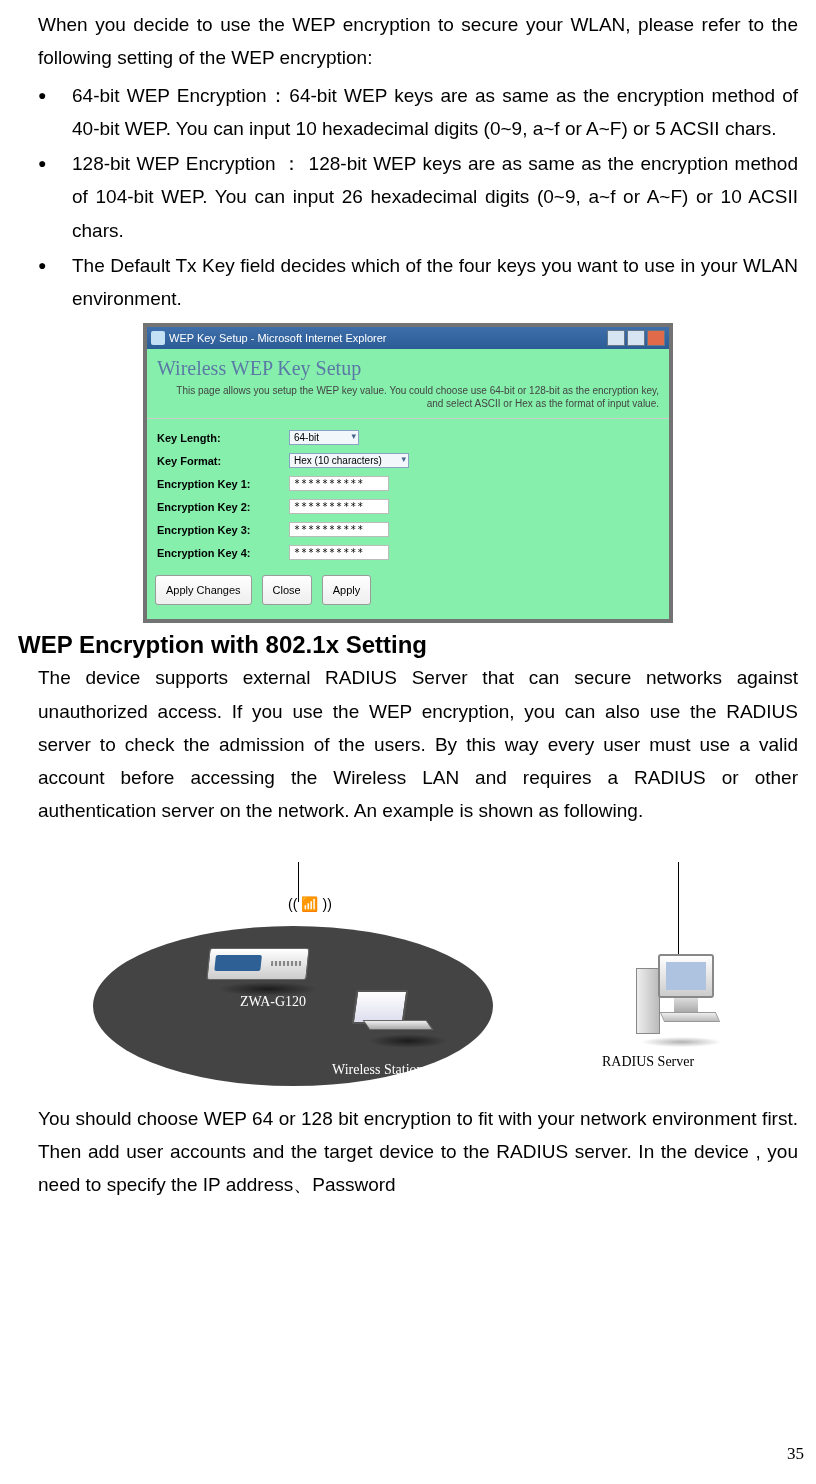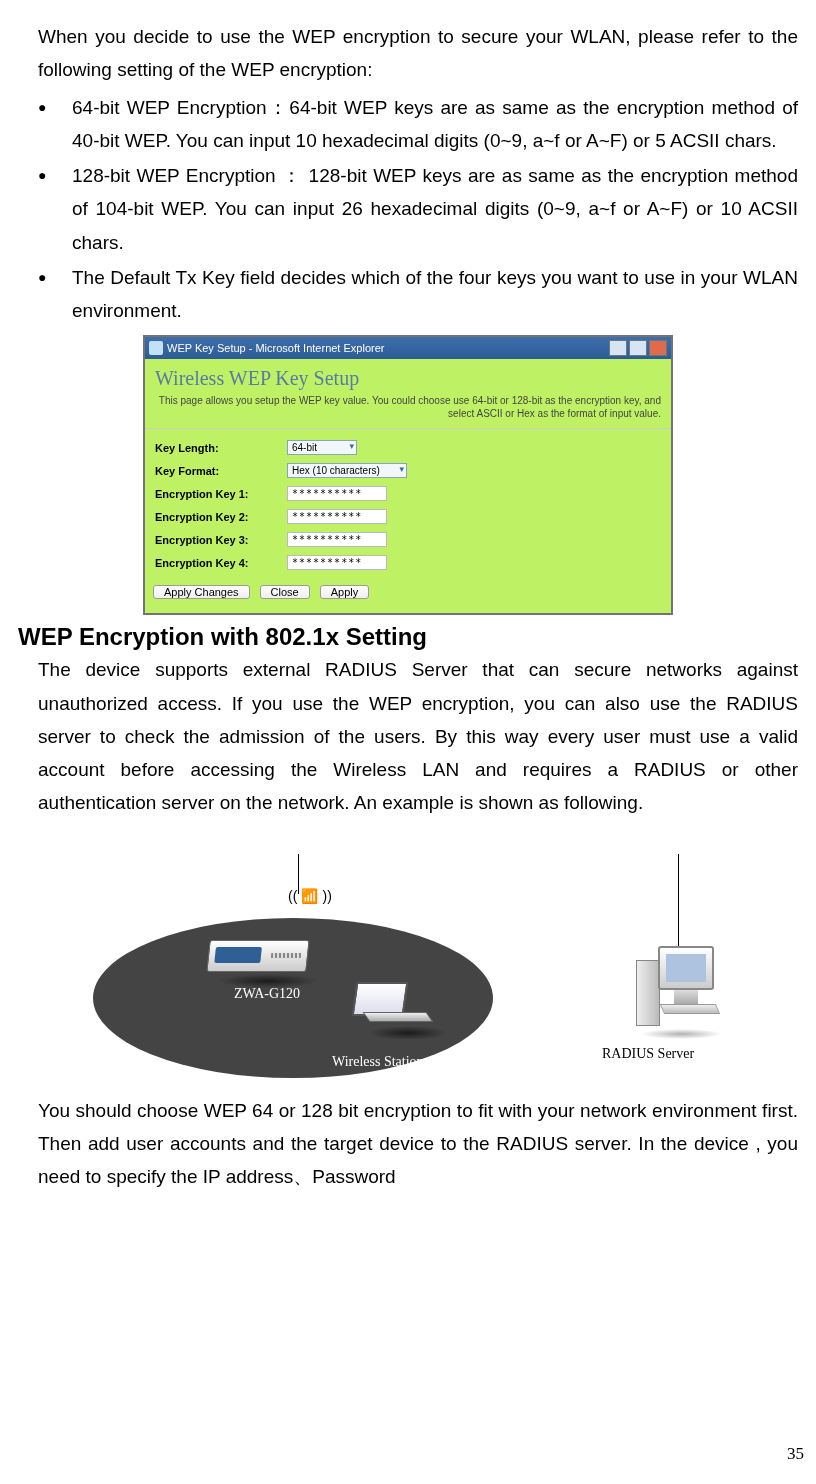--- a/index.html
+++ b/index.html
@@ -8,21 +8,21 @@
       width: 816px;
       height: 1484px;
       background: #fff;
       padding: 0 18px;
       position: relative;
     }
     .intro-text {
       font-size: 19px;
       line-height: 1.75;
       text-align: justify;
-      margin-top: 20px;
+      margin-top: 8px;
       padding-left: 20px;
     }
     .bullet-list {
       list-style: none;
       padding-left: 20px;
       margin-top: 4px;
     }
     .bullet-item {
       position: relative;
       padding-left: 34px;
@@ -36,22 +36,22 @@
       position: absolute;
       left: 0px;
       font-size: 14px;
       top: 4px;
     }
     .screenshot-container {
       margin: 8px auto 0;
       width: 530px;
     }
     .window {
-      border: 2px solid #737373;
-      background: #bef264;
+      border: 4px solid #737373;
+      background: #86efac;
     }
     .titlebar {
       background: linear-gradient(#3e6faa, #2b5c96);
       height: 22px;
       display: flex;
       align-items: center;
       justify-content: space-between;
       padding: 0 4px;
       color: #fff;
       font-size: 11px;
@@ -109,21 +109,21 @@
       font-family: monospace;
       letter-spacing: 1px;
     }
     .btns-row { padding: 10px 8px 14px; display: flex; gap: 10px; }
     .btnish {
       display: inline-block;
       border: 1px solid #9b9b9b;
       border-radius: 3px;
       background: linear-gradient(#fff, #eee);
       font-size: 11px;
-      padding: 0 10px;
+      padding: 8px 10px;
     }
     .section-heading {
       font-size: 24px;
       font-weight: bold;
       margin-top: 8px;
     }
     .section-text {
       font-size: 19px;
       line-height: 1.75;
       text-align: justify;
@@ -213,21 +213,21 @@
       position: absolute;
       left: 180px;
       top: 146px;
       width: 100px;
       height: 14px;
       background: radial-gradient(ellipse, rgba(0,0,0,0.6), transparent 70%);
       border-radius: 50%;
     }
     .zwa-label {
       position: absolute;
-      left: 196px;
+      left: 202px;
       top: 158px;
       font-family: "Times New Roman", serif;
       font-size: 14px;
       color: #fff;
     }
     .laptop {
       position: absolute;
       left: 316px;
       top: 154px;
       width: 80px;

